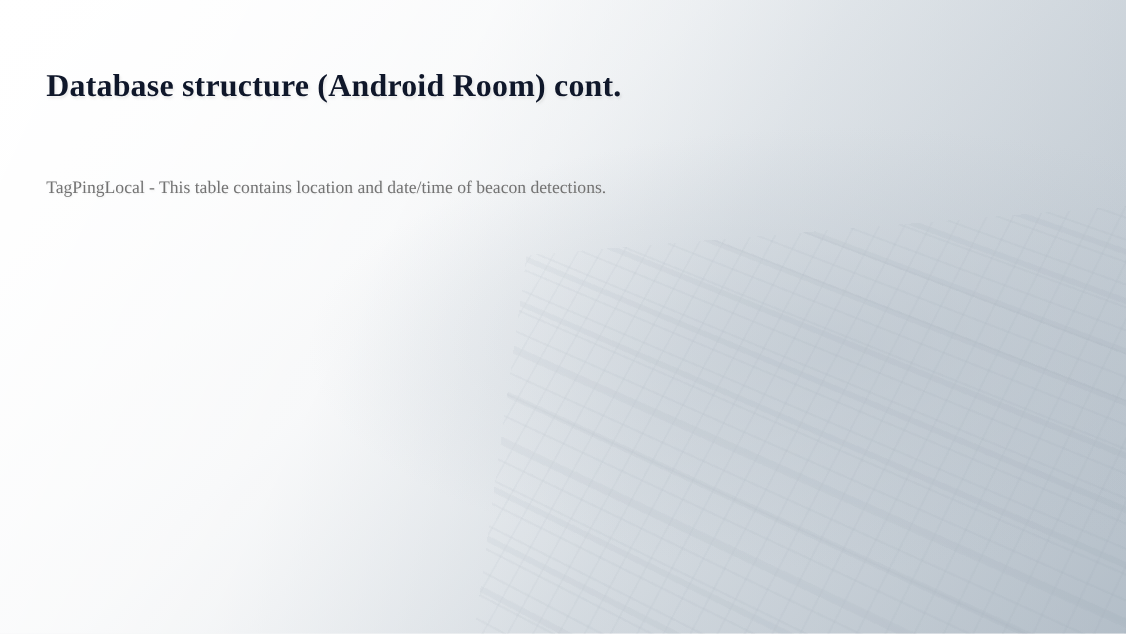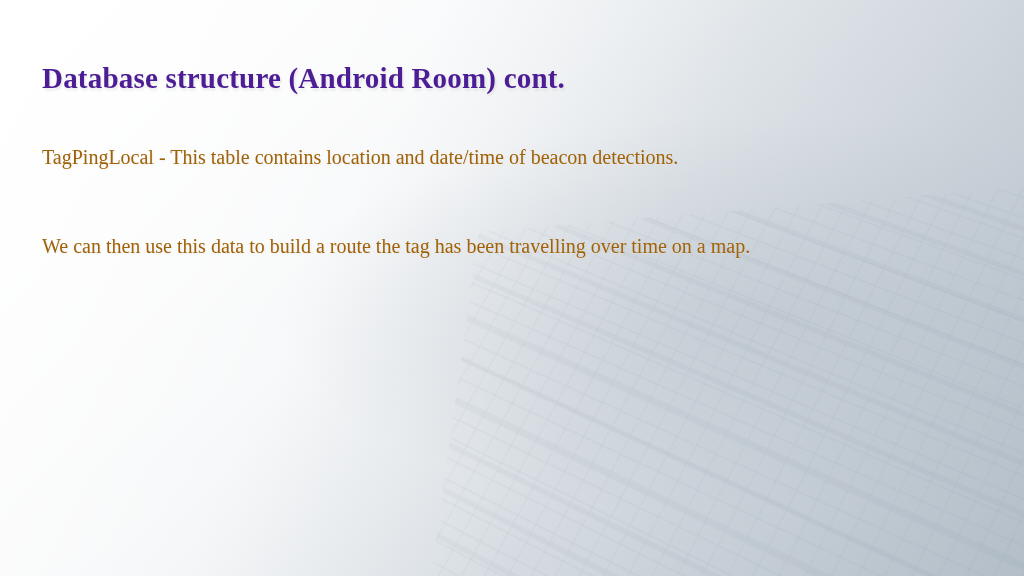--- a/index.html
+++ b/index.html
@@ -42,40 +42,39 @@
       pointer-events: none;
     }
     .content {
       position: relative;
       padding: 62px 50px 40px 42px;
       z-index: 2;
     }
     .title {
       font-size: 29px;
       font-weight: bold;
-      color: #4c1d95;
-      margin-bottom: 46px;
+      color: #0f172a;
+      margin-bottom: 63px;
       text-shadow: 0 1px 2px rgba(255,255,255,0.6), 1px 2px 3px rgba(0,0,0,0.12);
       letter-spacing: 0.2px;
     }
     .body-text {
-      font-size: 20px;
+      font-size: 16px;
       line-height: 1.65;
-      color: #a16207;
+      color: #737373;
       margin-bottom: 56px;
       text-shadow: 0 1px 1px rgba(255,255,255,0.5), 0.5px 1px 2px rgba(0,0,0,0.1);
       max-width: 940px;
     }
     .body-text.last {
       margin-bottom: 0;
     }
   </style>
 </head>
 <body>
 
 <div class="bg-overlay"></div>
 <div class="bg-pattern"></div>
 
 <div class="content">
   <h1 class="title">Database structure (Android Room) cont.</h1>
   <p class="body-text">TagPingLocal - This table contains location and date/time of beacon detections.</p>
-  <p class="body-text last">We can then use this data to build a route the tag has been travelling over time on a map.</p>
 </div>
 
 </body></html>

